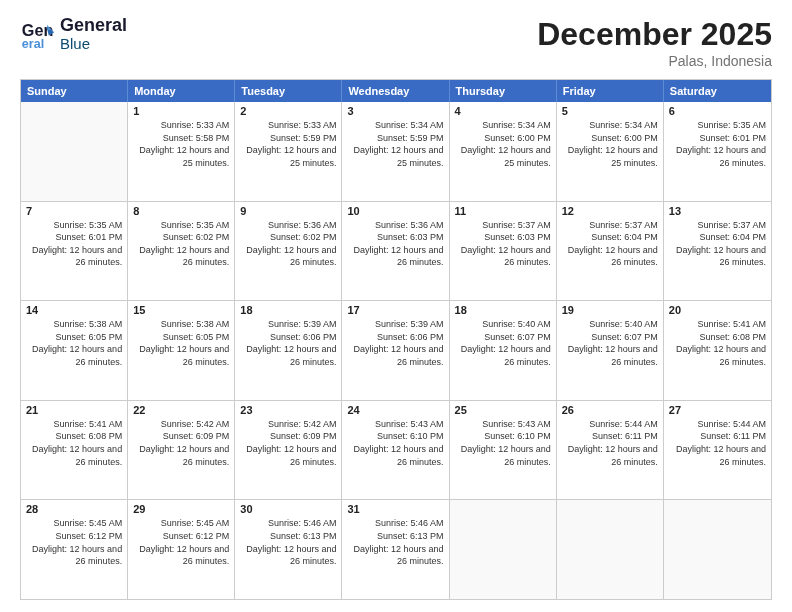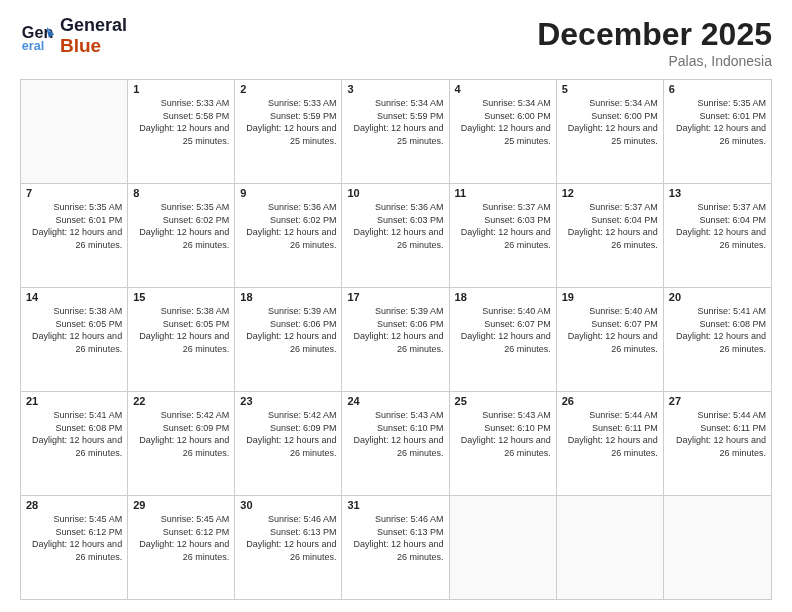--- a/index.html
+++ b/index.html
@@ -107,30 +107,39 @@
   <div class="header">
     <div class="logo">
       <svg class="logo-icon" viewBox="0 0 40 40">
         <text x="2" y="22" font-size="18" font-weight="bold" fill="#1a1a2e" font-family="Arial">Gen</text>
         <text x="2" y="36" font-size="14" font-weight="bold" fill="#4a90d9" font-family="Arial">eral</text>
         <polygon points="30,10 38,18 30,14" fill="#4a90d9"></polygon>
         <polygon points="30,14 38,18 32,22" fill="#2a6ab4"></polygon>
       </svg>
       <div>
         <div style="font-size:18px;font-weight:bold;color:#1a1a2e;line-height:1.1;">General</div>
-        <div style="font-size:19px;font-weight:bold;color:#c2410c;line-height:1.1;">Blue</div>
+        <div style="font-size:15px;font-weight:normal;color:#0c4a6e;line-height:1.1;">Blue</div>
       </div>
     </div>
     <div class="title-block">
       <div class="month-title">December 2025</div>
       <div class="location">Palas, Indonesia</div>
     </div>
   </div>
 
   <div class="calendar">
+    <div class="cal-header">
+      <div class="cal-header-cell">Sunday</div>
+      <div class="cal-header-cell">Monday</div>
+      <div class="cal-header-cell">Tuesday</div>
+      <div class="cal-header-cell">Wednesday</div>
+      <div class="cal-header-cell">Thursday</div>
+      <div class="cal-header-cell">Friday</div>
+      <div class="cal-header-cell">Saturday</div>
+    </div>
     <div class="cal-body" id="cal-body">
     <div class="cal-row">
           <div class="cal-cell empty"></div>
           <div class="cal-cell">
             <div class="day-num">1</div>
             <div class="sun-info">Sunrise: 5:33 AM<br>Sunset: 5:58 PM<br>Daylight: 12 hours and 25 minutes.</div>
           </div>
           <div class="cal-cell">
             <div class="day-num">2</div>
             <div class="sun-info">Sunrise: 5:33 AM<br>Sunset: 5:59 PM<br>Daylight: 12 hours and 25 minutes.</div>

